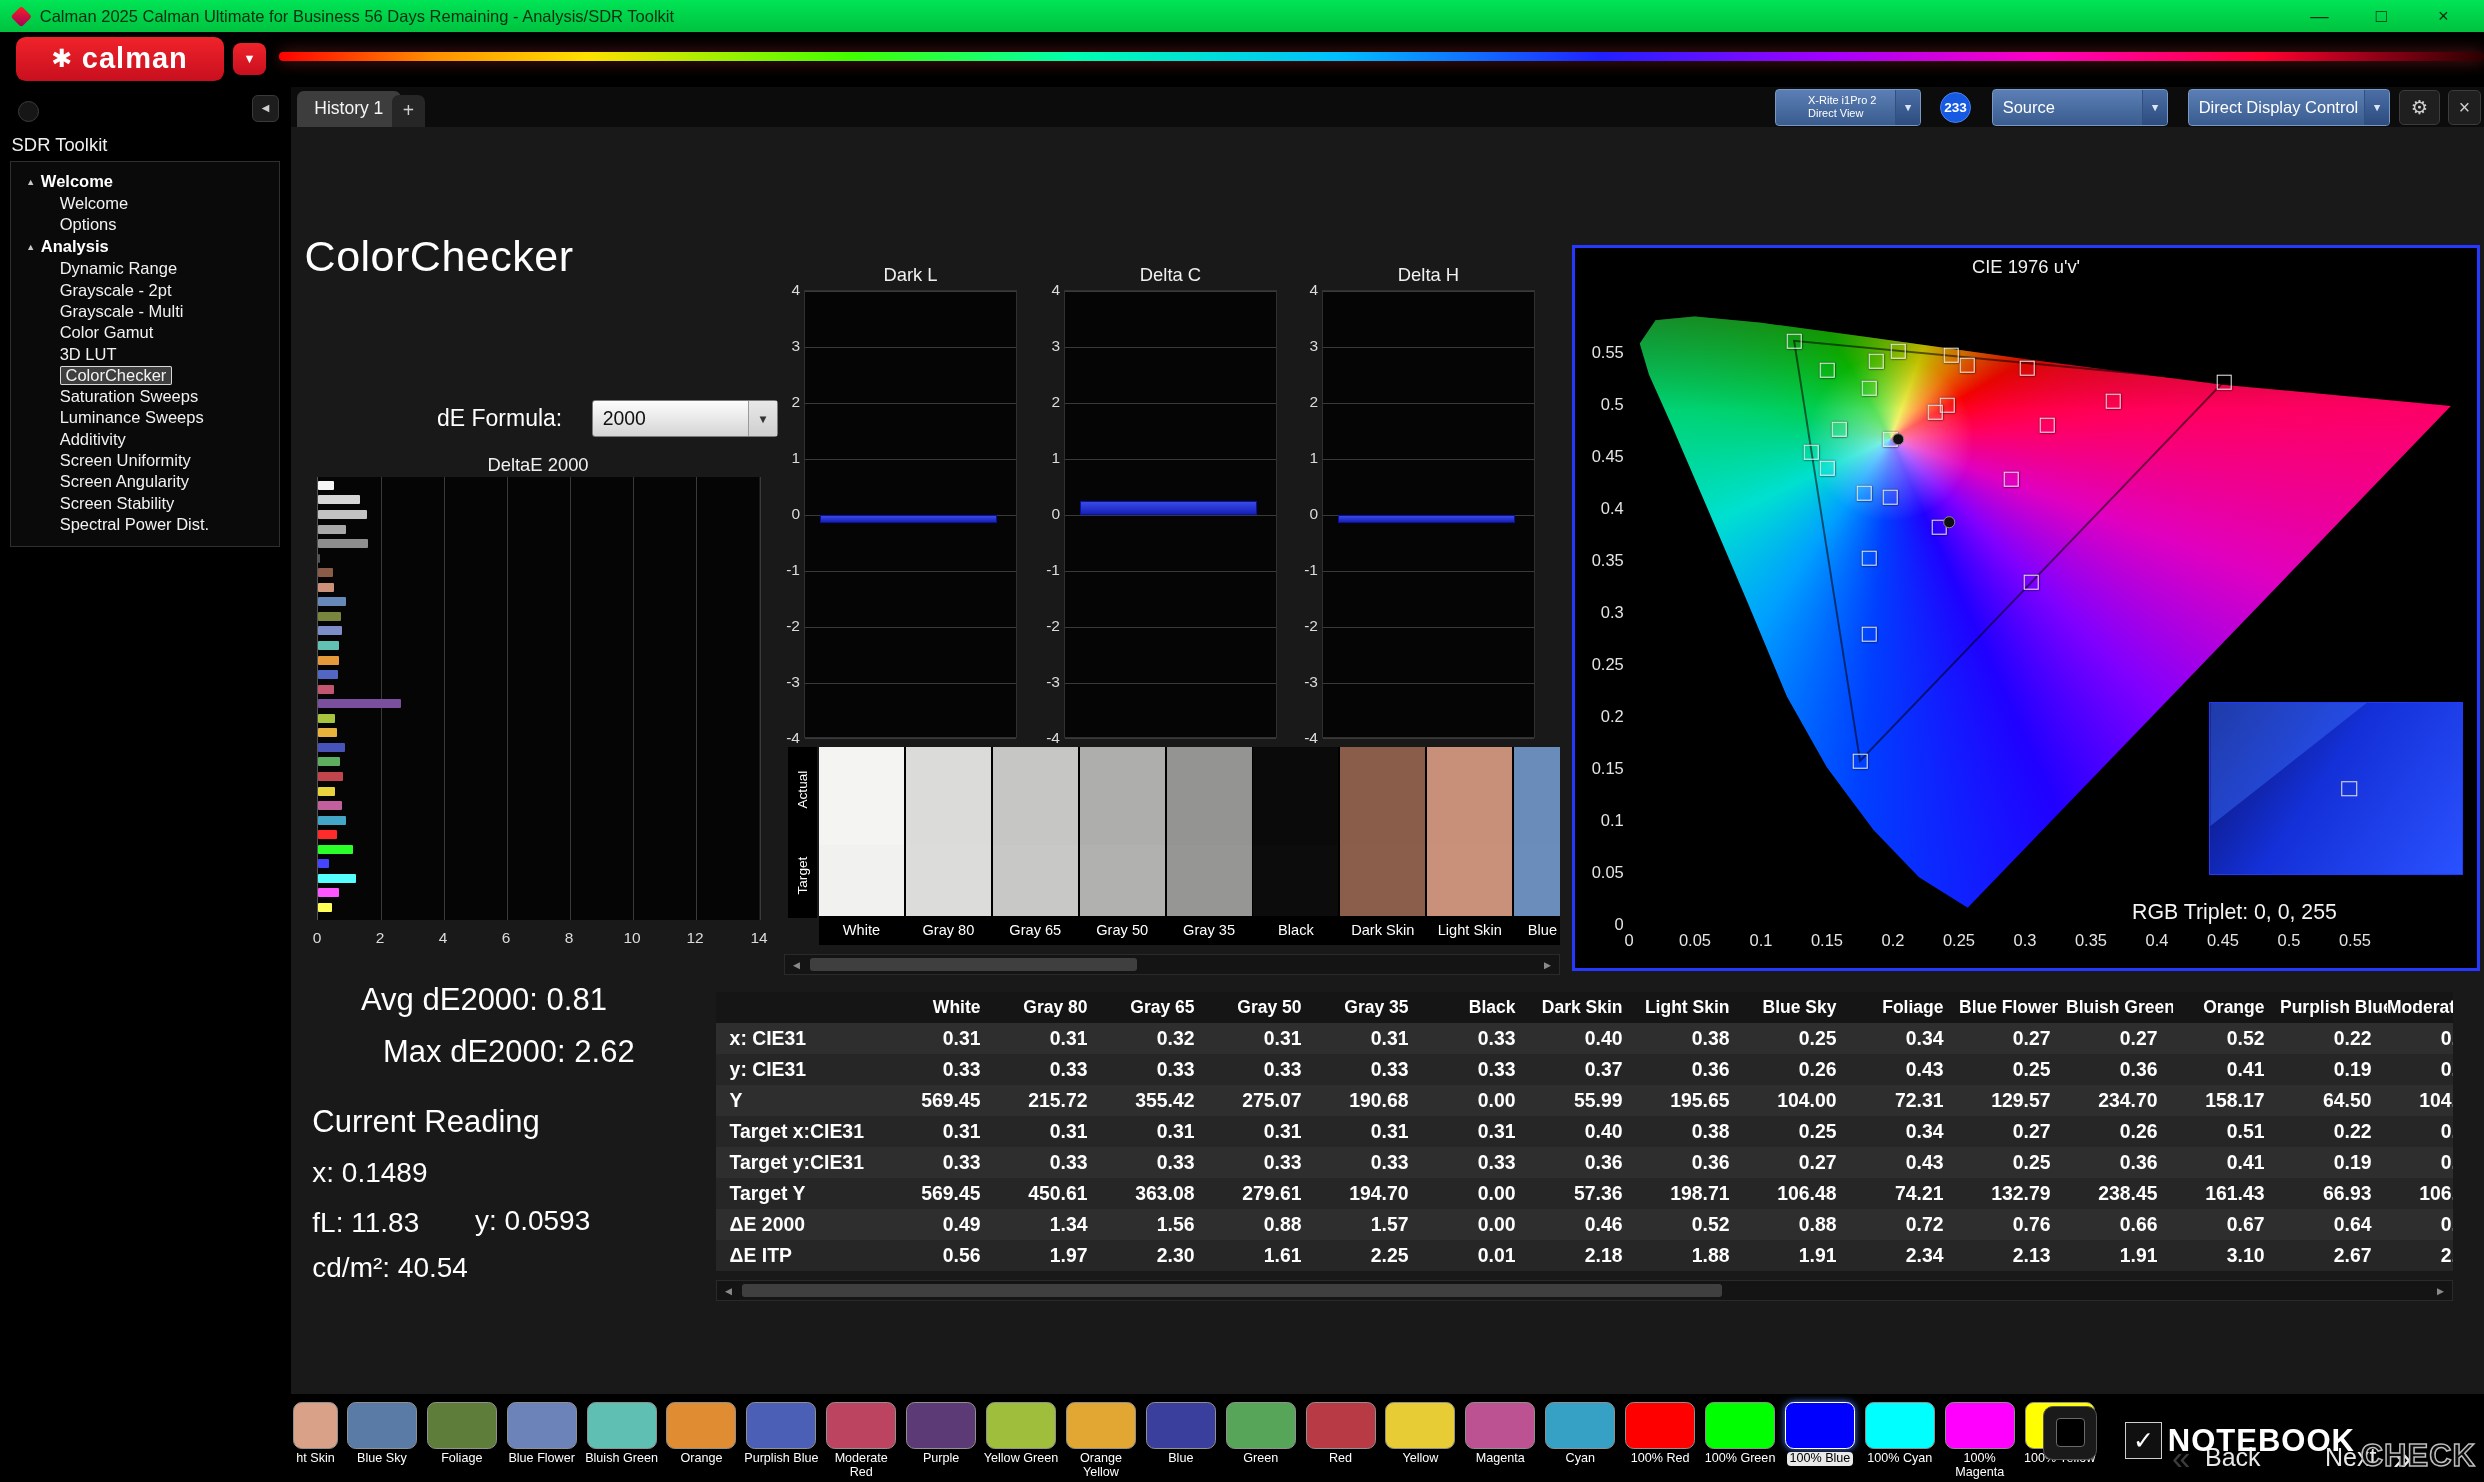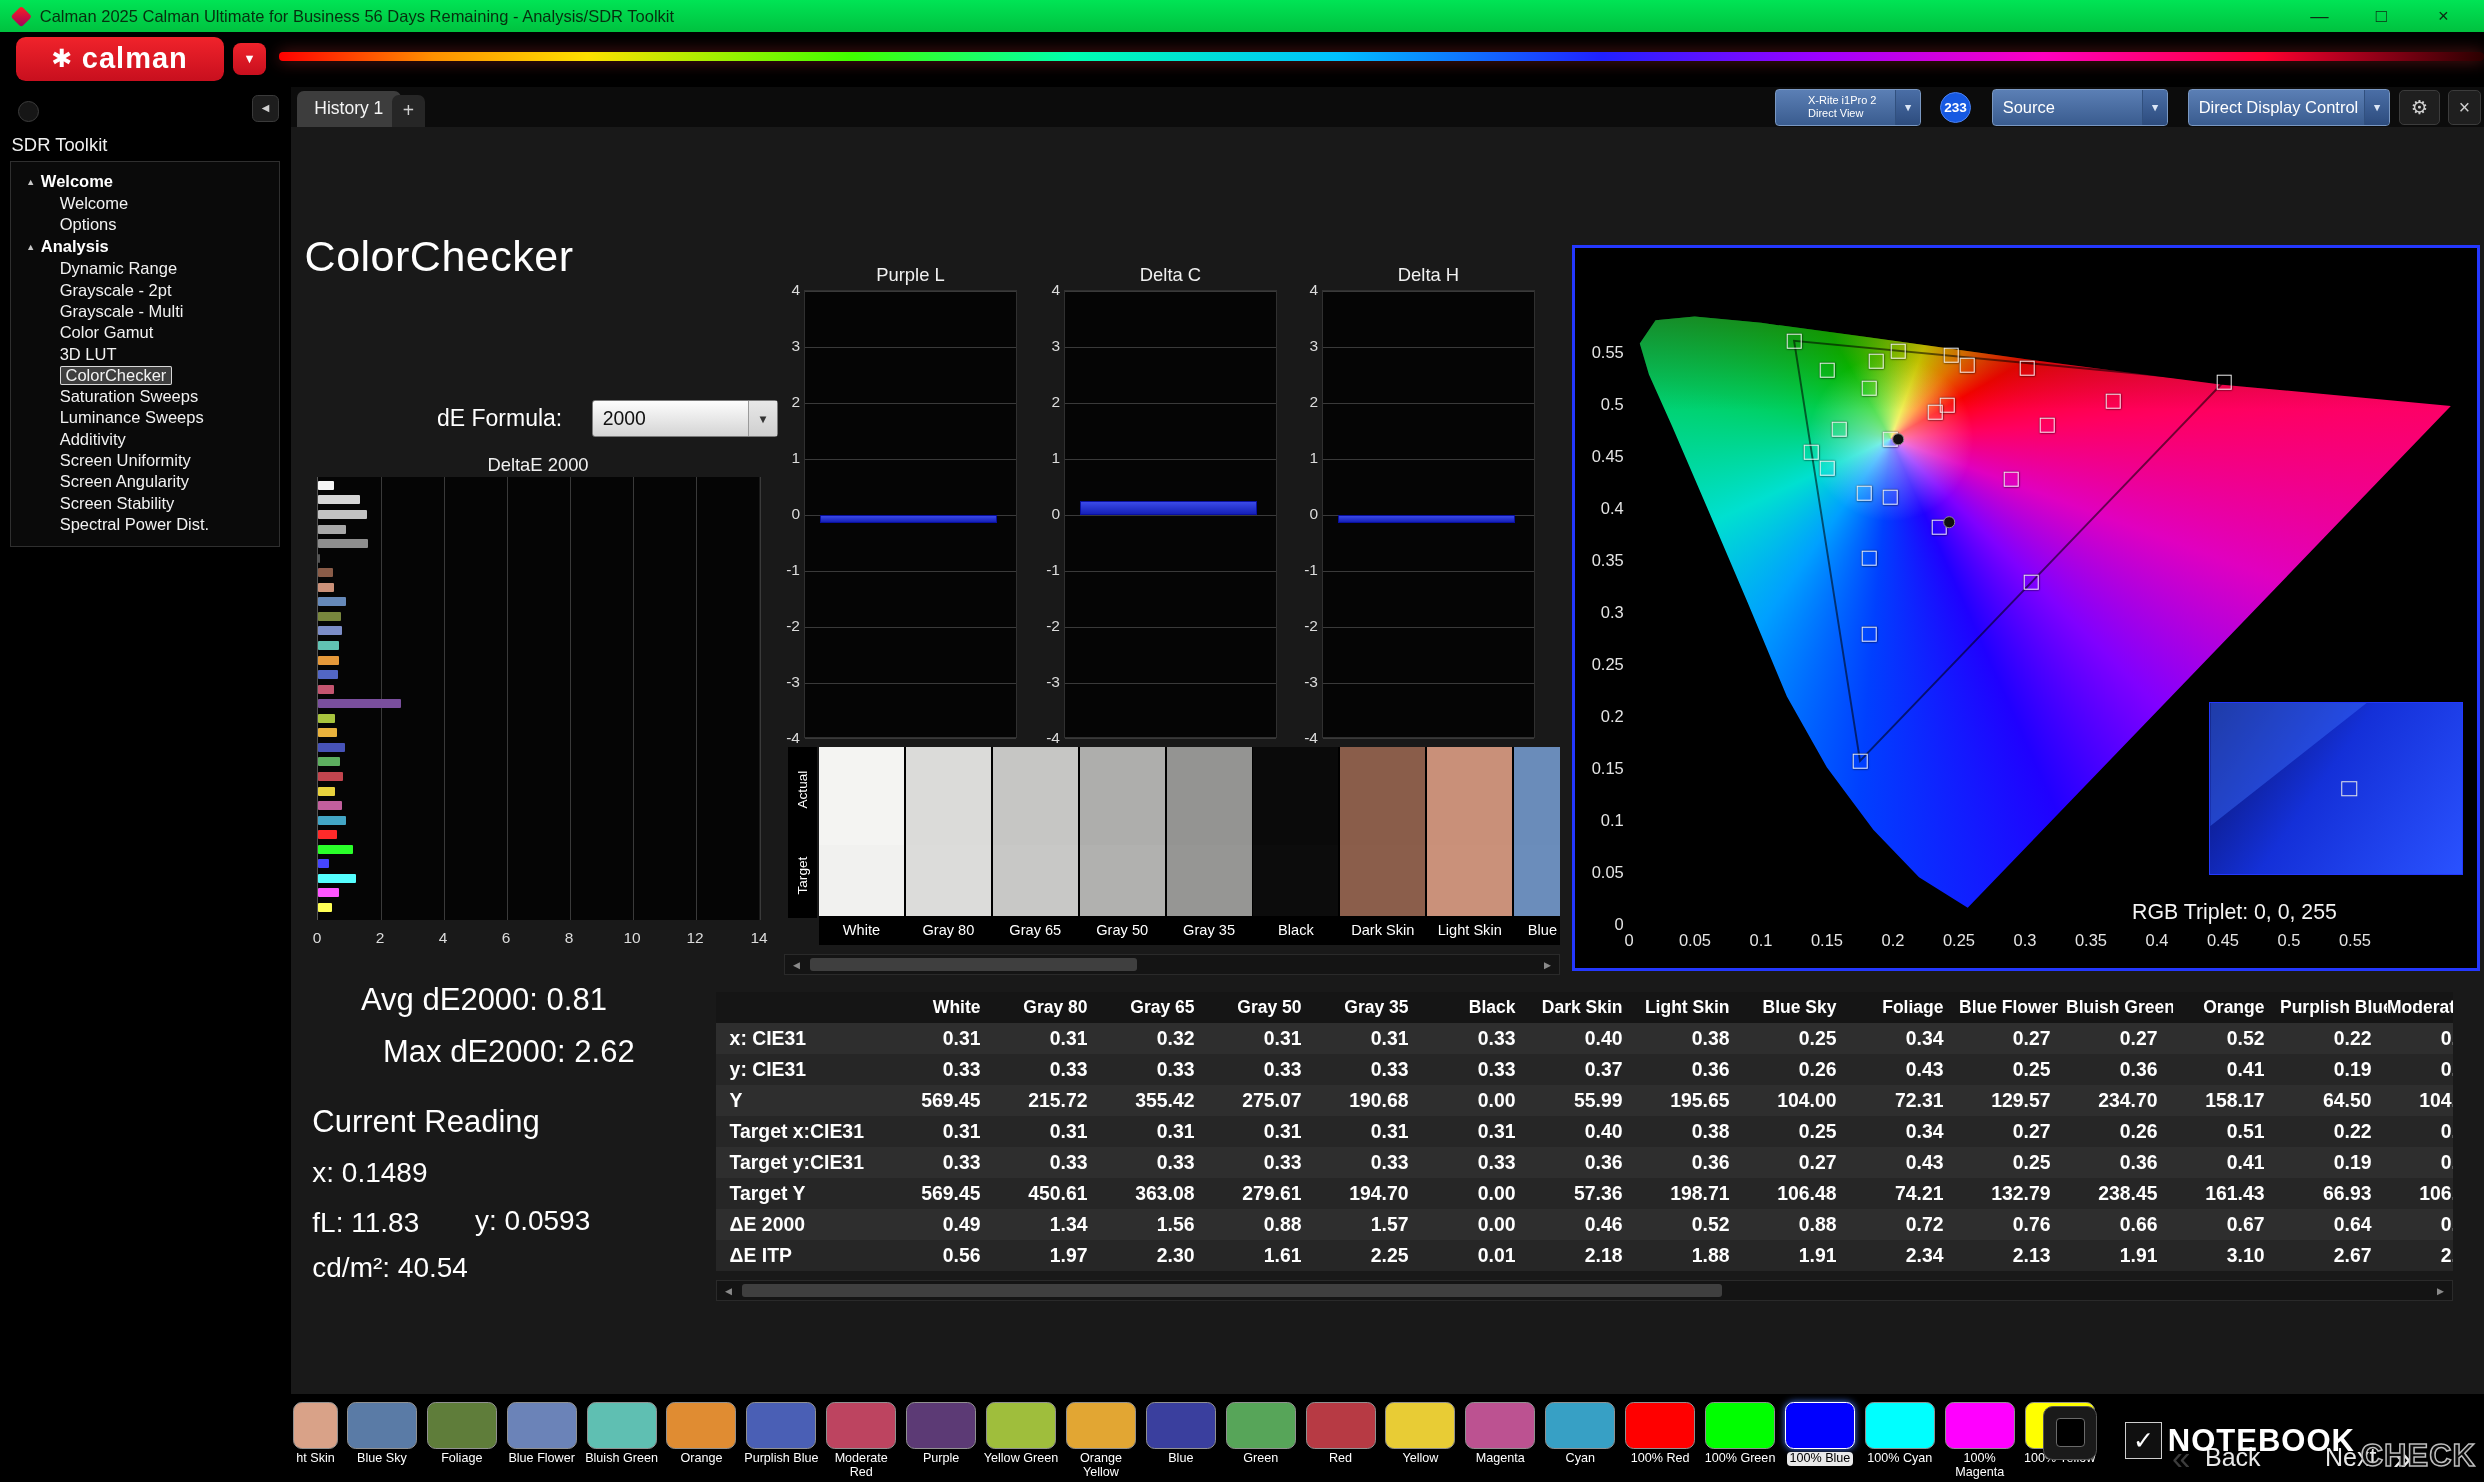--- a/index.html
+++ b/index.html
@@ -293,21 +293,21 @@
           <div class="xtick" style="left: 126px;">4</div>
           <div class="xtick" style="left: 189px;">6</div>
           <div class="xtick" style="left: 252px;">8</div>
           <div class="xtick" style="left: 315px;">10</div>
           <div class="xtick" style="left: 378px;">12</div>
           <div class="xtick" style="left: 442px;">14</div>
         </div>
     </div>
 
     <div class="dchart" id="delta-l" style="left:484px;">
-      <div class="dchart-title">Purple L</div>
+      <div class="dchart-title">Dark L</div>
       <div class="dchart-plot">
           <div class="hline" style="top: 0px;"></div>
           <div class="hline" style="top: 56px;"></div>
           <div class="hline" style="top: 112px;"></div>
           <div class="hline" style="top: 168px;"></div>
           <div class="hline" style="top: 224px;"></div>
           <div class="hline" style="top: 280px;"></div>
           <div class="hline" style="top: 336px;"></div>
           <div class="hline" style="top: 392px;"></div>
           <div class="hline" style="top: 447px;"></div>
@@ -425,20 +425,21 @@
       </div>
     <div class="hscroll" style="left:493px;top:827px;width:776px;">
       <div class="hs-btn">◄</div>
       <div class="hs-track">
           <div class="hs-thumb" style="left:1.9px;width:45%;"></div>
         </div>
       <div class="hs-btn">►</div>
     </div>
 
     <div class="cie">
+      <div id="cie-title">CIE 1976 u'v'</div>
       <div id="cie-plot">
         <div class="horseshoe"></div>
         <div class="horseshoe-shade"></div>
         <svg id="cie-triangle" width="831" height="644" viewBox="0 0 856 664">
           <polygon points="612.8,103.9 169.8,61.6 237.8,494.8" fill="none" stroke="rgba(0,0,0,0.55)" stroke-width="2"></polygon>
         </svg>
         <div id="cie-points">
             <div class="cpt-sq" style="left: 261px; top: 158px;"></div>
             <div class="cpt-sq" style="left: 318px; top: 124px;"></div>
             <div class="cpt-sq" style="left: 306px; top: 131px;"></div>

